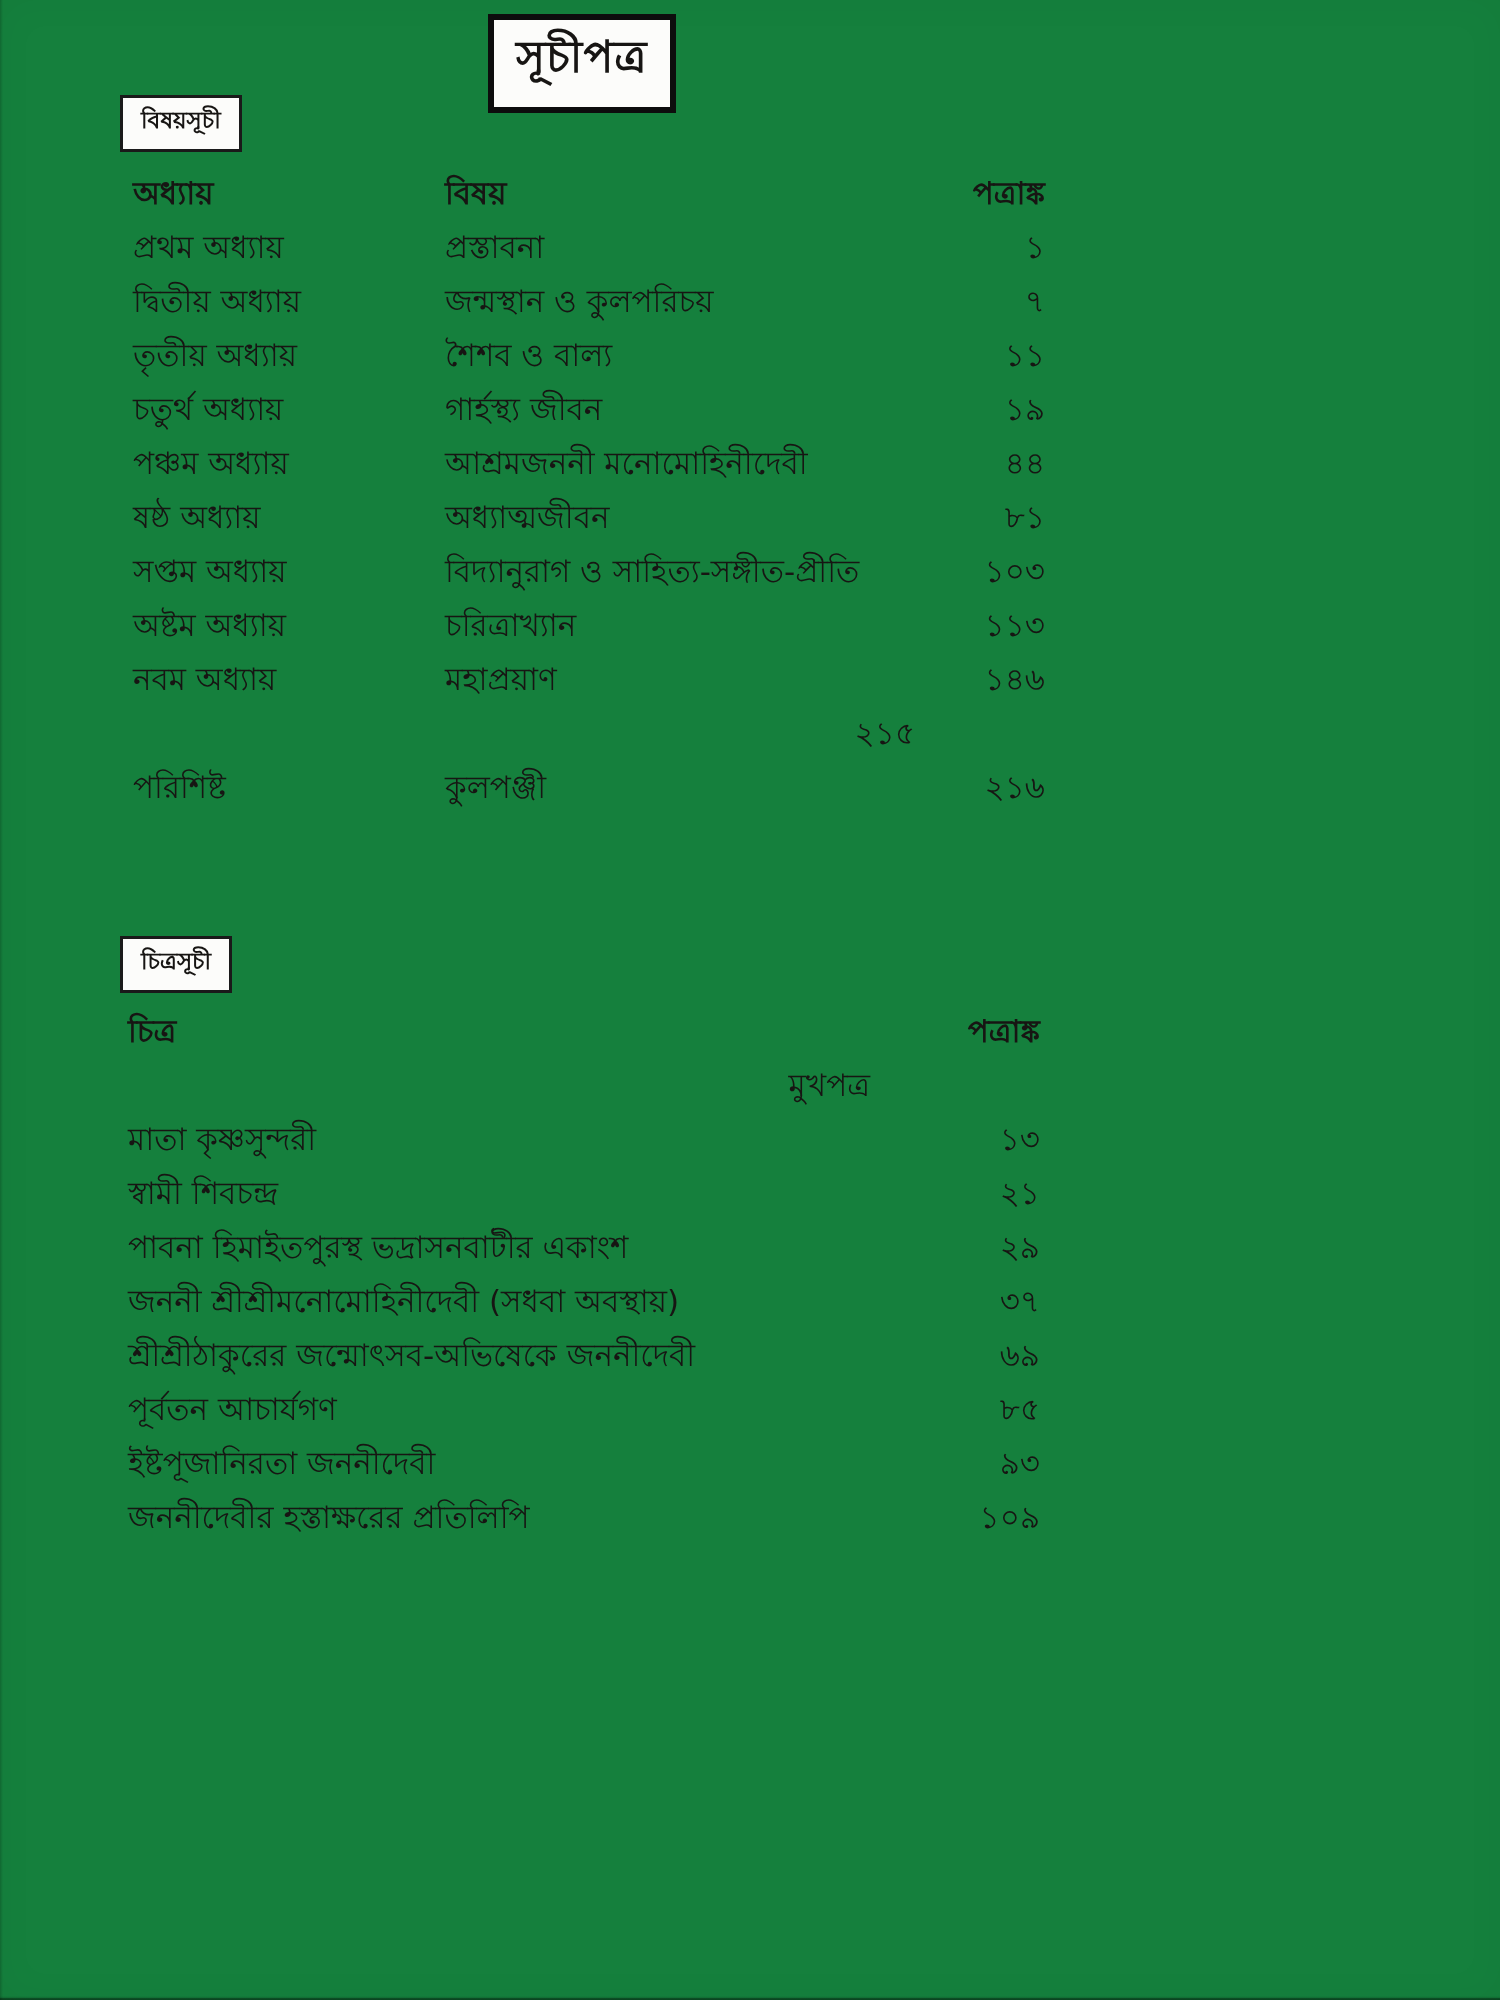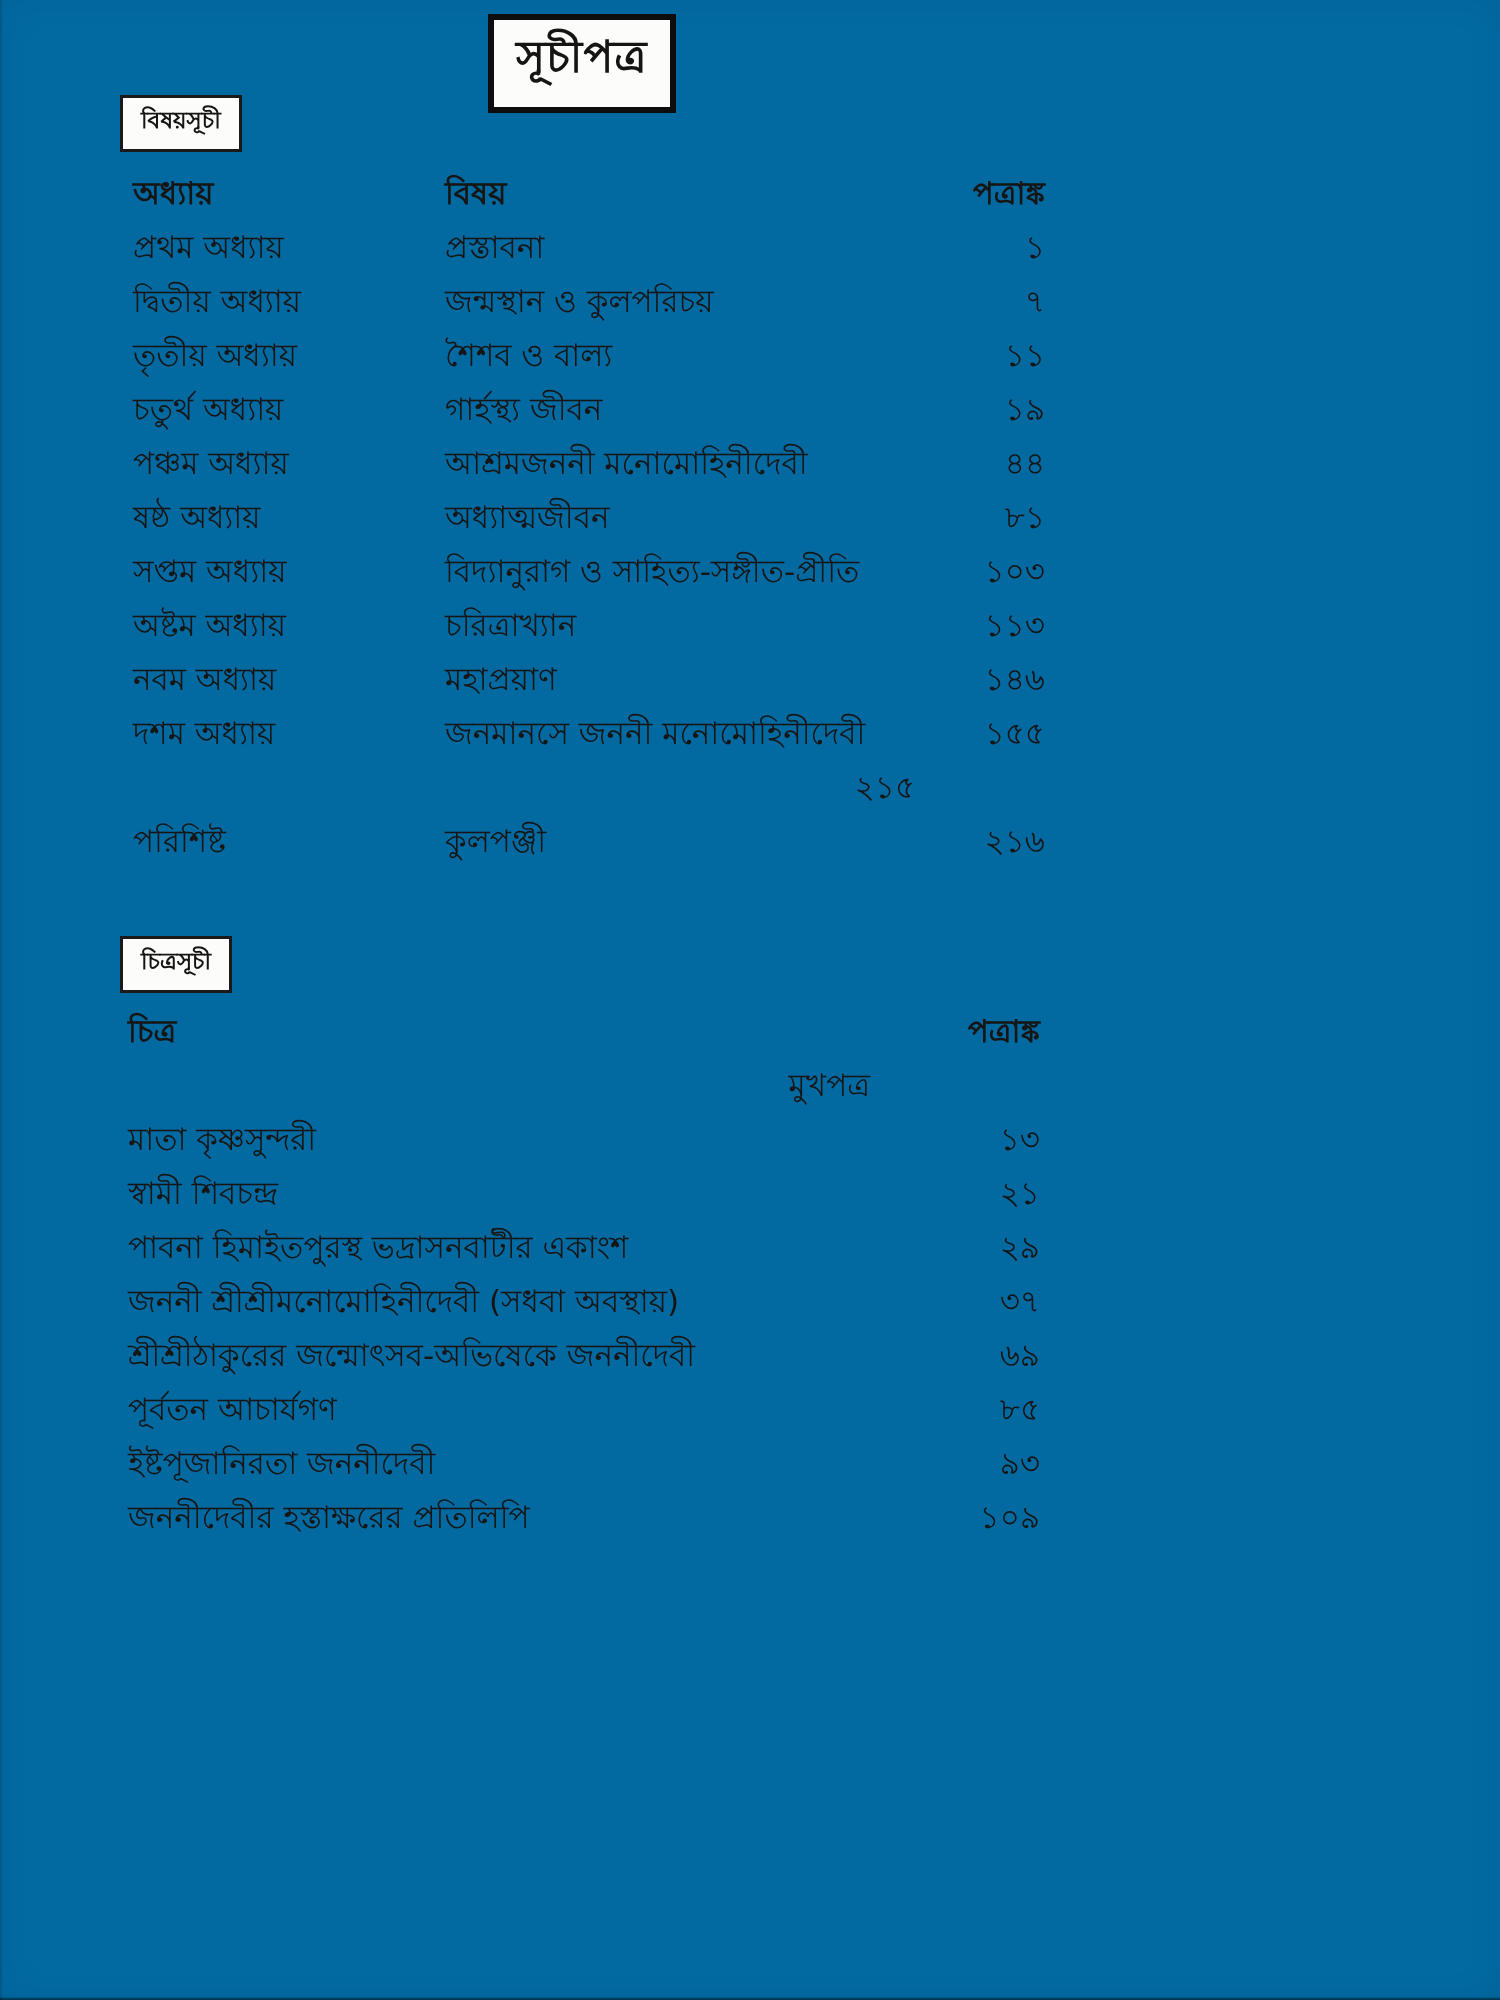--- a/index.html
+++ b/index.html
@@ -5,21 +5,21 @@
   html, body {
     margin: 0;
     padding: 0;
     background: #e8e8e6;
   }
   .page {
     position: relative;
     width: 1500px;
     height: 2000px;
     margin: 0 auto;
-    background: #0369a1;
+    background: #15803d;
     color: #171513;
     font-family: "DejaVu Sans", "Liberation Sans", sans-serif;
     box-shadow: inset 0 0 40px rgba(0,0,0,0.04), inset 0 -2px 0 rgba(0,0,0,0.25);
     overflow: hidden;
   }
 
   
   .title-box {
     position: absolute;
     left: 488px;
@@ -145,25 +145,20 @@
       <span class="c-ch">অষ্টম অধ্যায়</span>
       <span class="c-su">চরিত্রাখ্যান</span>
       <span class="c-pg">১১৩</span>
     </div>
     <div class="trow">
       <span class="c-ch">নবম অধ্যায়</span>
       <span class="c-su">মহাপ্রয়াণ</span>
       <span class="c-pg">১৪৬</span>
     </div>
     <div class="trow">
-      <span class="c-ch">দশম অধ্যায়</span>
-      <span class="c-su">জনমানসে জননী মনোমোহিনীদেবী</span>
-      <span class="c-pg">১৫৫</span>
-    </div>
-    <div class="trow">
       <span class="c-ch"></span>
       <span class="c-pg">২১৫</span>
     </div>
     <div class="trow">
       <span class="c-ch">পরিশিষ্ট</span>
       <span class="c-su">কুলপঞ্জী</span>
       <span class="c-pg">২১৬</span>
     </div>
   </div>
 

